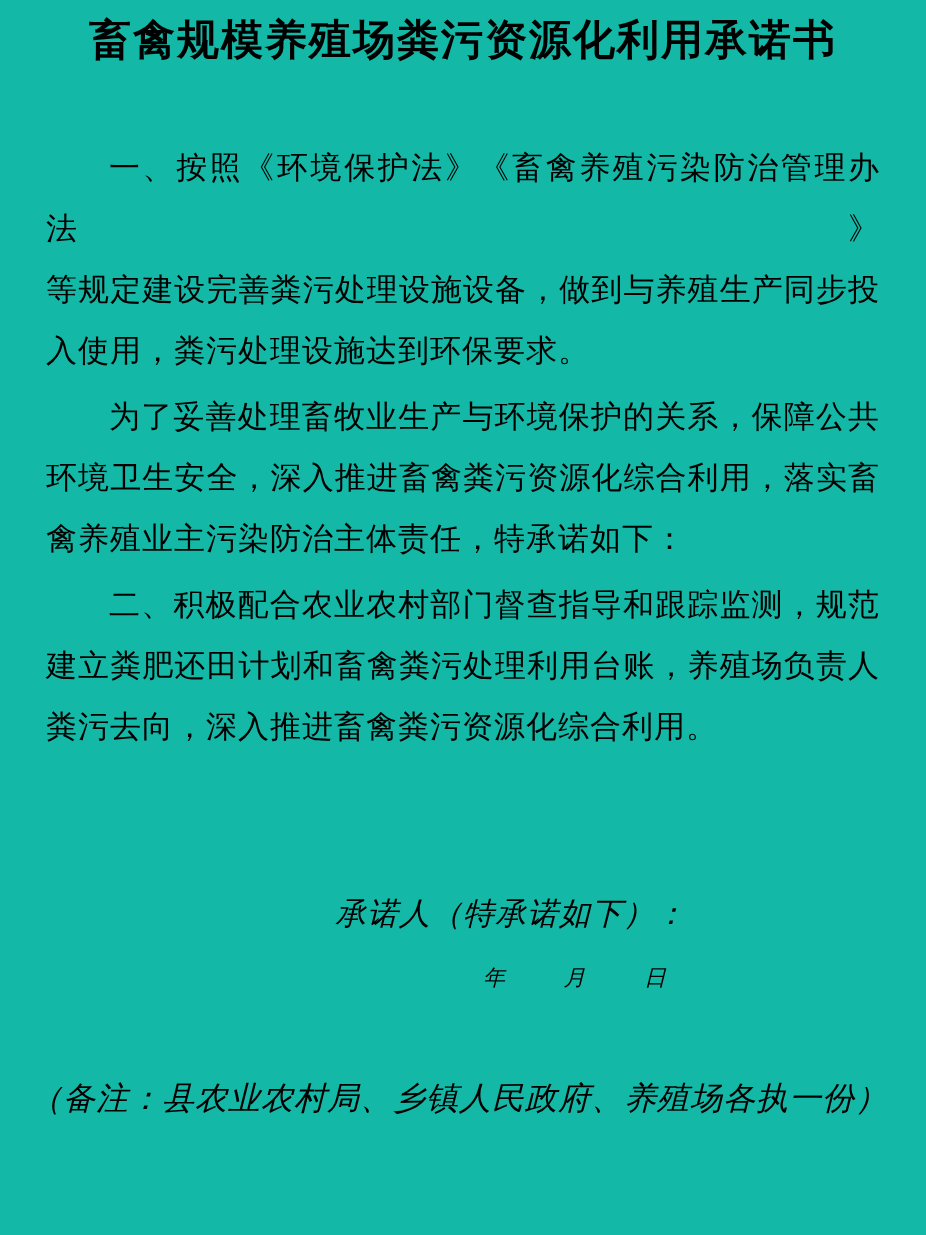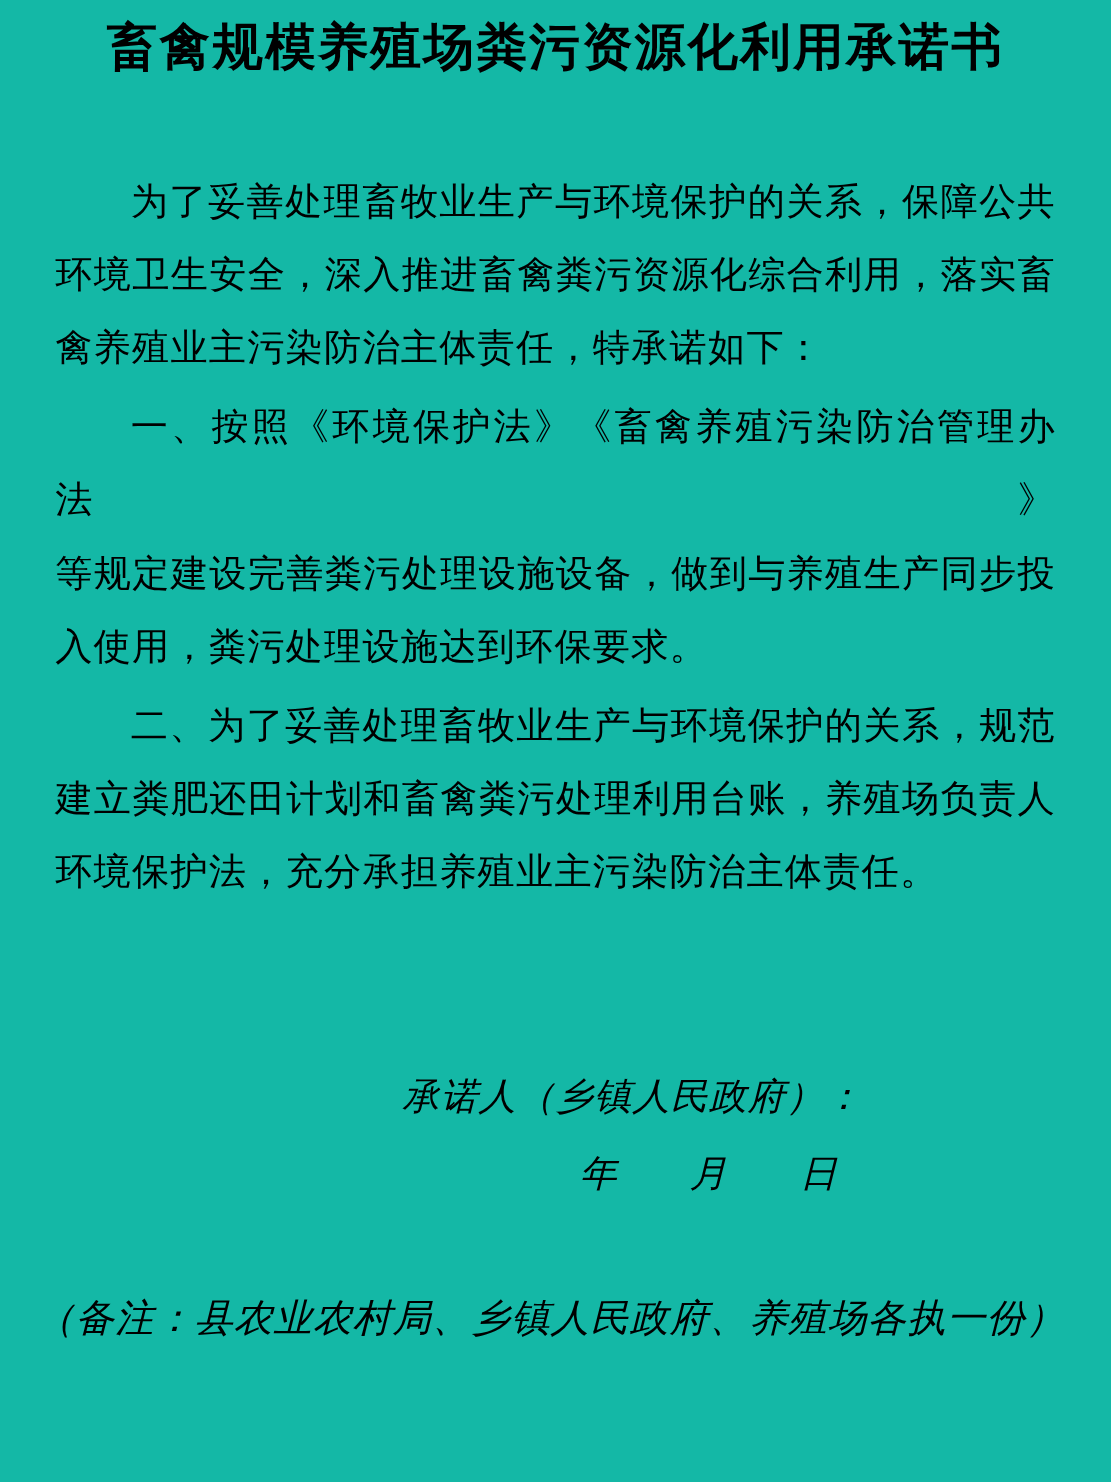--- a/index.html
+++ b/index.html
@@ -40,21 +40,21 @@
   .t-line.last-line { text-align-last: left; }
   .sig-label {
     margin: 125px 0 0 335px;
     font-size: 31px;
     line-height: 64px;
     letter-spacing: 1px;
     font-style: italic;
   }
   .date-line {
     margin: 0 0 0 483px;
-    font-size: 31px;
+    font-size: 22px;
     line-height: 64px;
     font-style: italic;
     white-space: nowrap;
   }
   .date-line .gap { margin-left: 53px; }
   .footnote {
     margin: 56px 0 0 30px;
     font-size: 32px;
     line-height: 64px;
     letter-spacing: 1px;
@@ -65,41 +65,41 @@
 </head>
 <body>
 
 <div class="page">
 
   <h1 class="doc-title">畜禽规模养殖场粪污资源化利用承诺书</h1>
 
   <div class="doc-body">
 
     <div class="para">
+      <div class="t-line first-line">一、按照《环境保护法》《畜禽养殖污染防治管理办法》</div>
+      <div class="t-line">等规定建设完善粪污处理设施设备，做到与养殖生产同步投</div>
+      <div class="t-line last-line">入使用，粪污处理设施达到环保要求。</div>
+    </div>
+
+    <div class="para">
       <div class="t-line first-line">为了妥善处理畜牧业生产与环境保护的关系，保障公共</div>
       <div class="t-line">环境卫生安全，深入推进畜禽粪污资源化综合利用，落实畜</div>
       <div class="t-line last-line">禽养殖业主污染防治主体责任，特承诺如下：</div>
     </div>
 
     <div class="para">
-      <div class="t-line first-line">一、按照《环境保护法》《畜禽养殖污染防治管理办法》</div>
-      <div class="t-line">等规定建设完善粪污处理设施设备，做到与养殖生产同步投</div>
-      <div class="t-line last-line">入使用，粪污处理设施达到环保要求。</div>
-    </div>
-
-    <div class="para">
-      <div class="t-line first-line">二、为了妥善处理畜牧业生产与环境保护的关系，规范</div>
+      <div class="t-line first-line">二、积极配合农业农村部门督查指导和跟踪监测，规范</div>
       <div class="t-line">建立粪肥还田计划和畜禽粪污处理利用台账，养殖场负责人</div>
-      <div class="t-line last-line">环境保护法，充分承担养殖业主污染防治主体责任。</div>
+      <div class="t-line last-line">粪污去向，深入推进畜禽粪污资源化综合利用。</div>
     </div>
 
 
   </div>
 
-  <div class="sig-label">承诺人（乡镇人民政府）：</div>
+  <div class="sig-label">承诺人（特承诺如下）：</div>
 
   <div class="date-line">
     <span>年</span>
     <span class="gap">月</span>
     <span class="gap">日</span>
   </div>
 
   <div class="footnote">（备注：县农业农村局、乡镇人民政府、养殖场各执一份）</div>
 
 </div>

